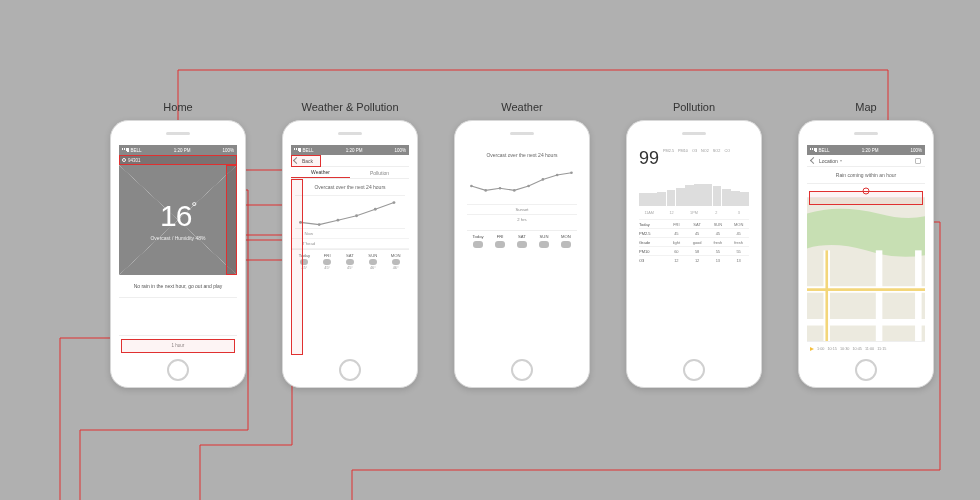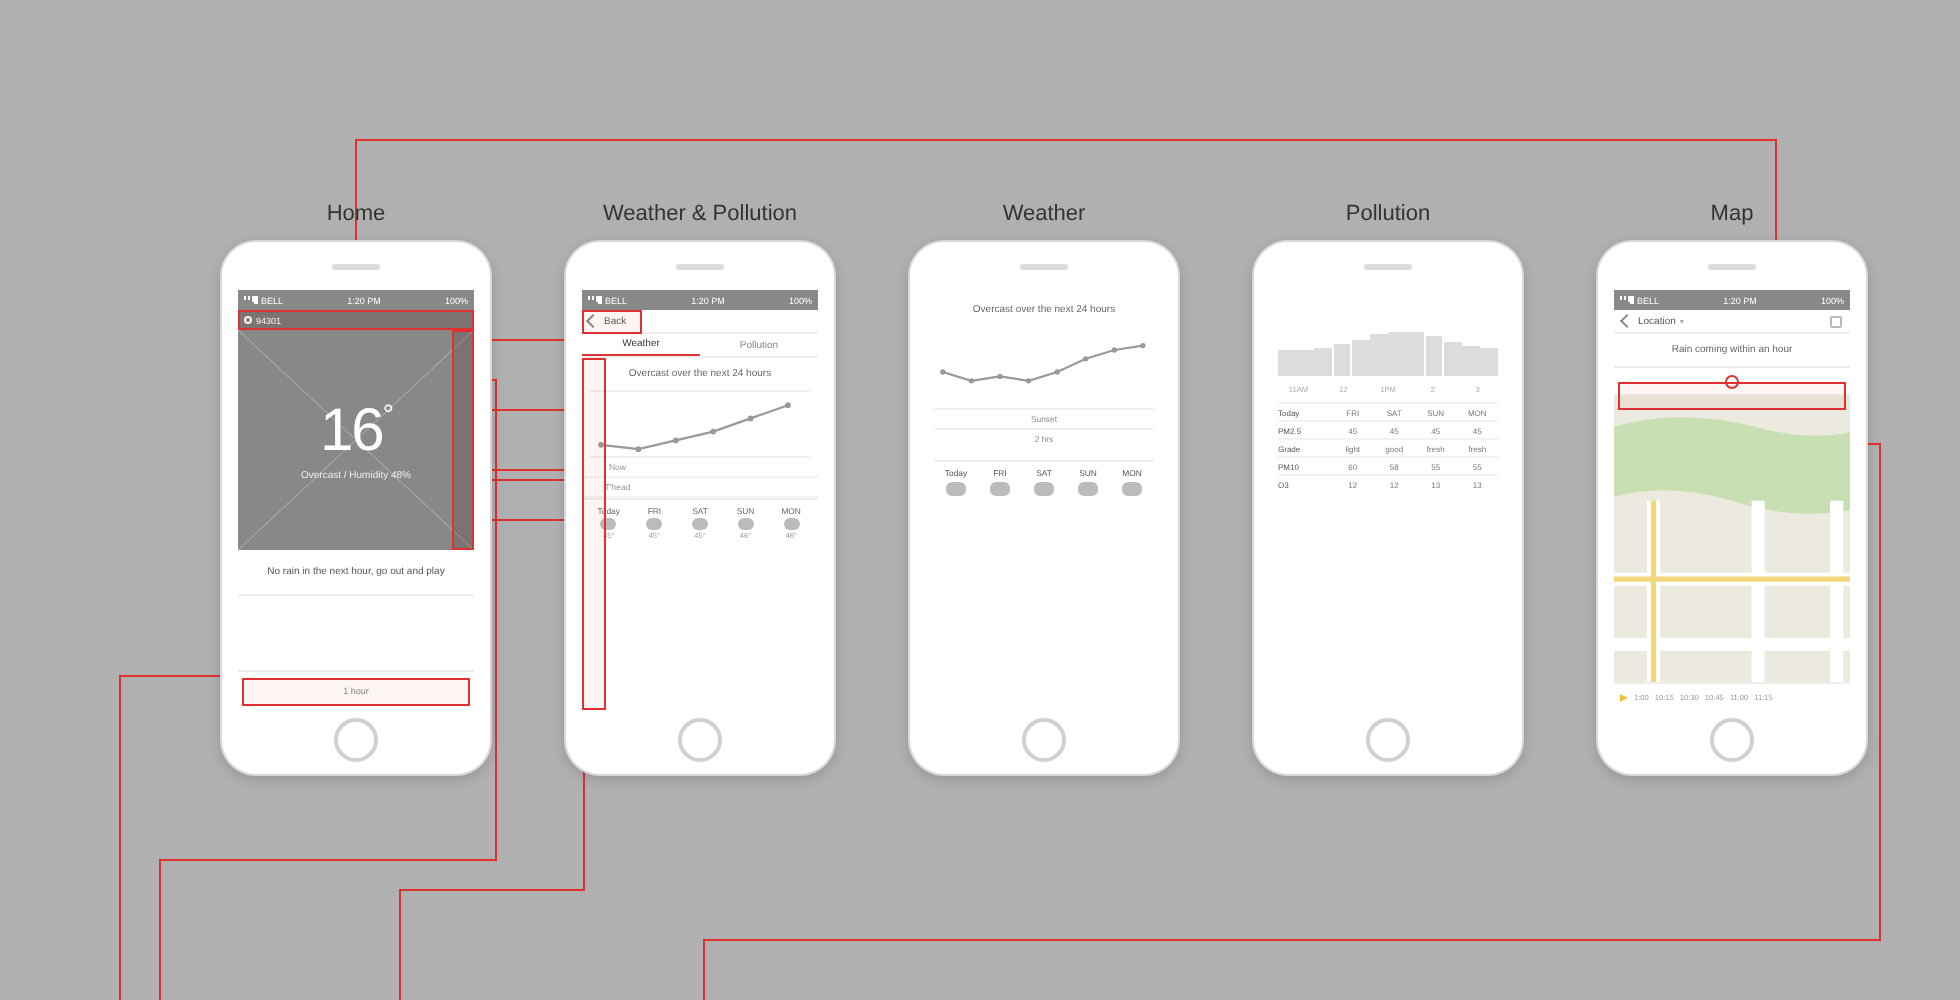--- a/index.html
+++ b/index.html
@@ -296,20 +296,31 @@
       </div>
     </div>
   </div>
 
   <div class="phone p" style="left:626px;top:120px">
     <div class="label">Pollution</div>
     <div class="speaker"></div>
     <div class="homebtn"></div>
     <div class="screen">
       <div class="body">
+        <div class="top">
+          <div class="aqi">99</div>
+          <div class="legend">
+            <span>PM2.5</span>
+              <span>PM10</span>
+              <span>O3</span>
+            <span>NO2</span>
+              <span>SO2</span>
+              <span>CO</span>
+          </div>
+        </div>
         <div class="bars">
           <i style="height:37%"></i>
             <i style="height:39%"></i>
             <i style="height:41%"></i>
             <i style="height:47%"></i>
             <i style="height:53%"></i>
             <i style="height:61%"></i>
             <i style="height:66%"></i>
             <i style="height:64%"></i>
             <i style="height:59%"></i>

